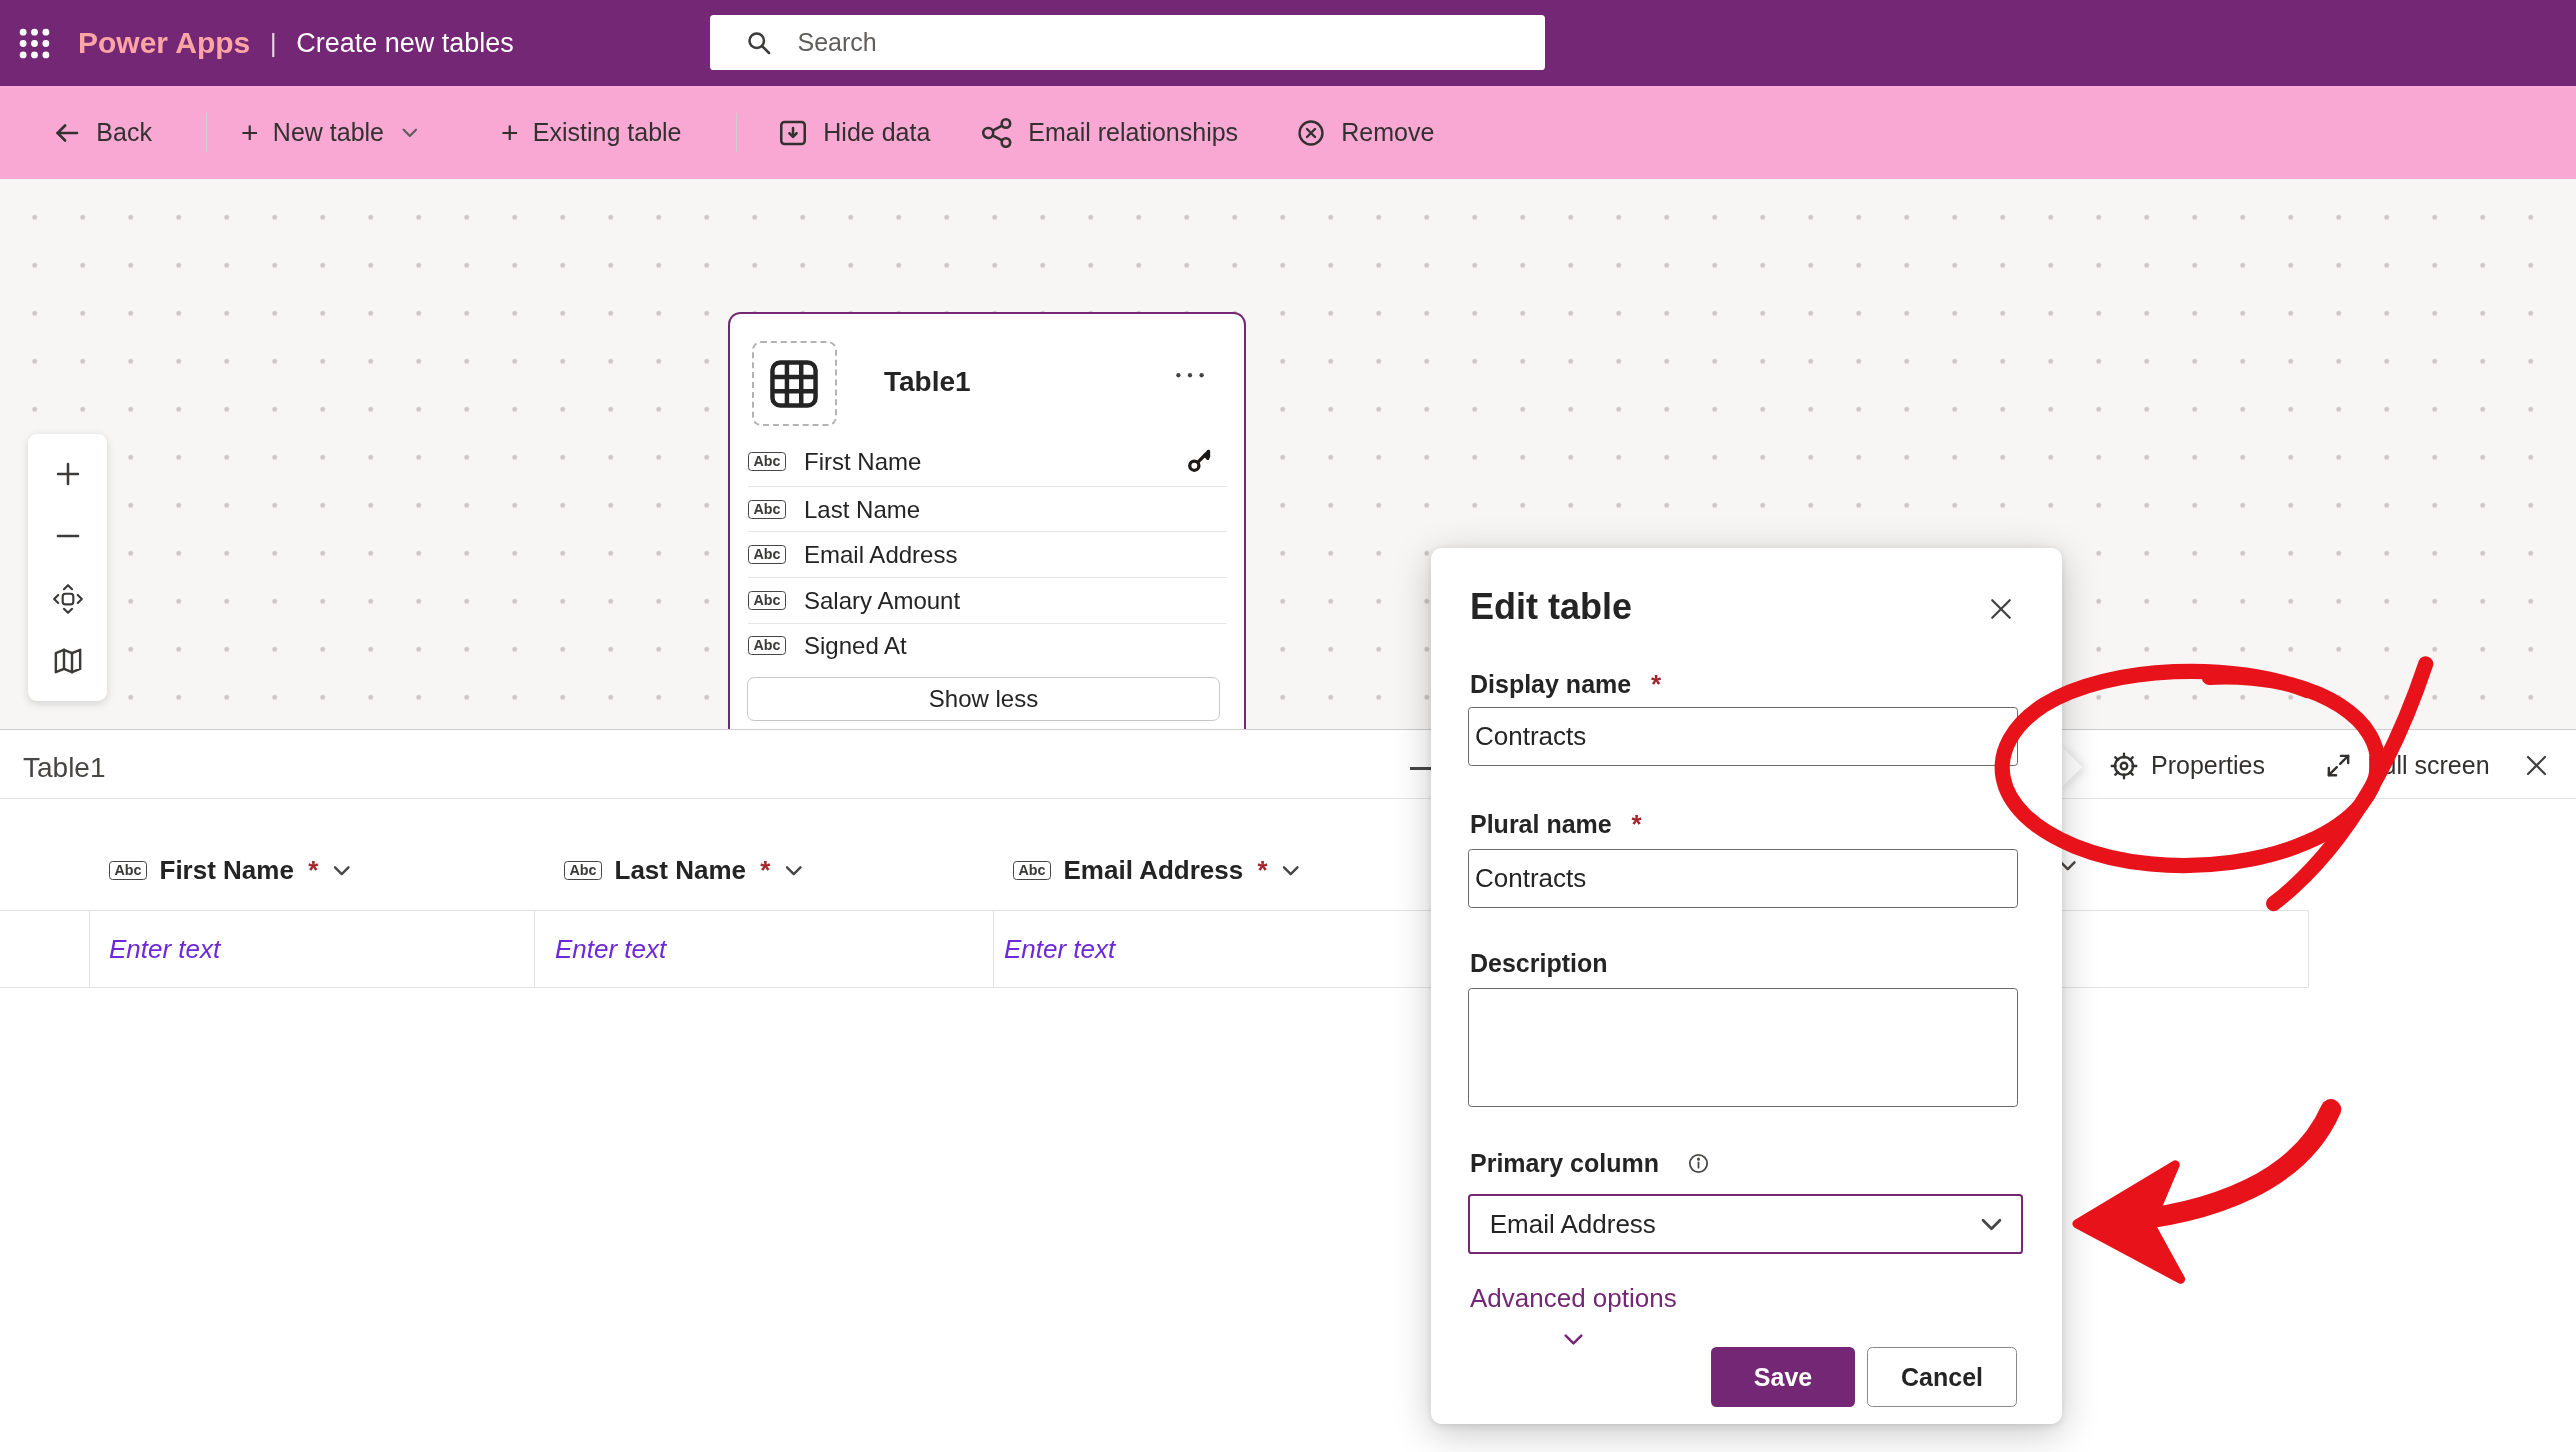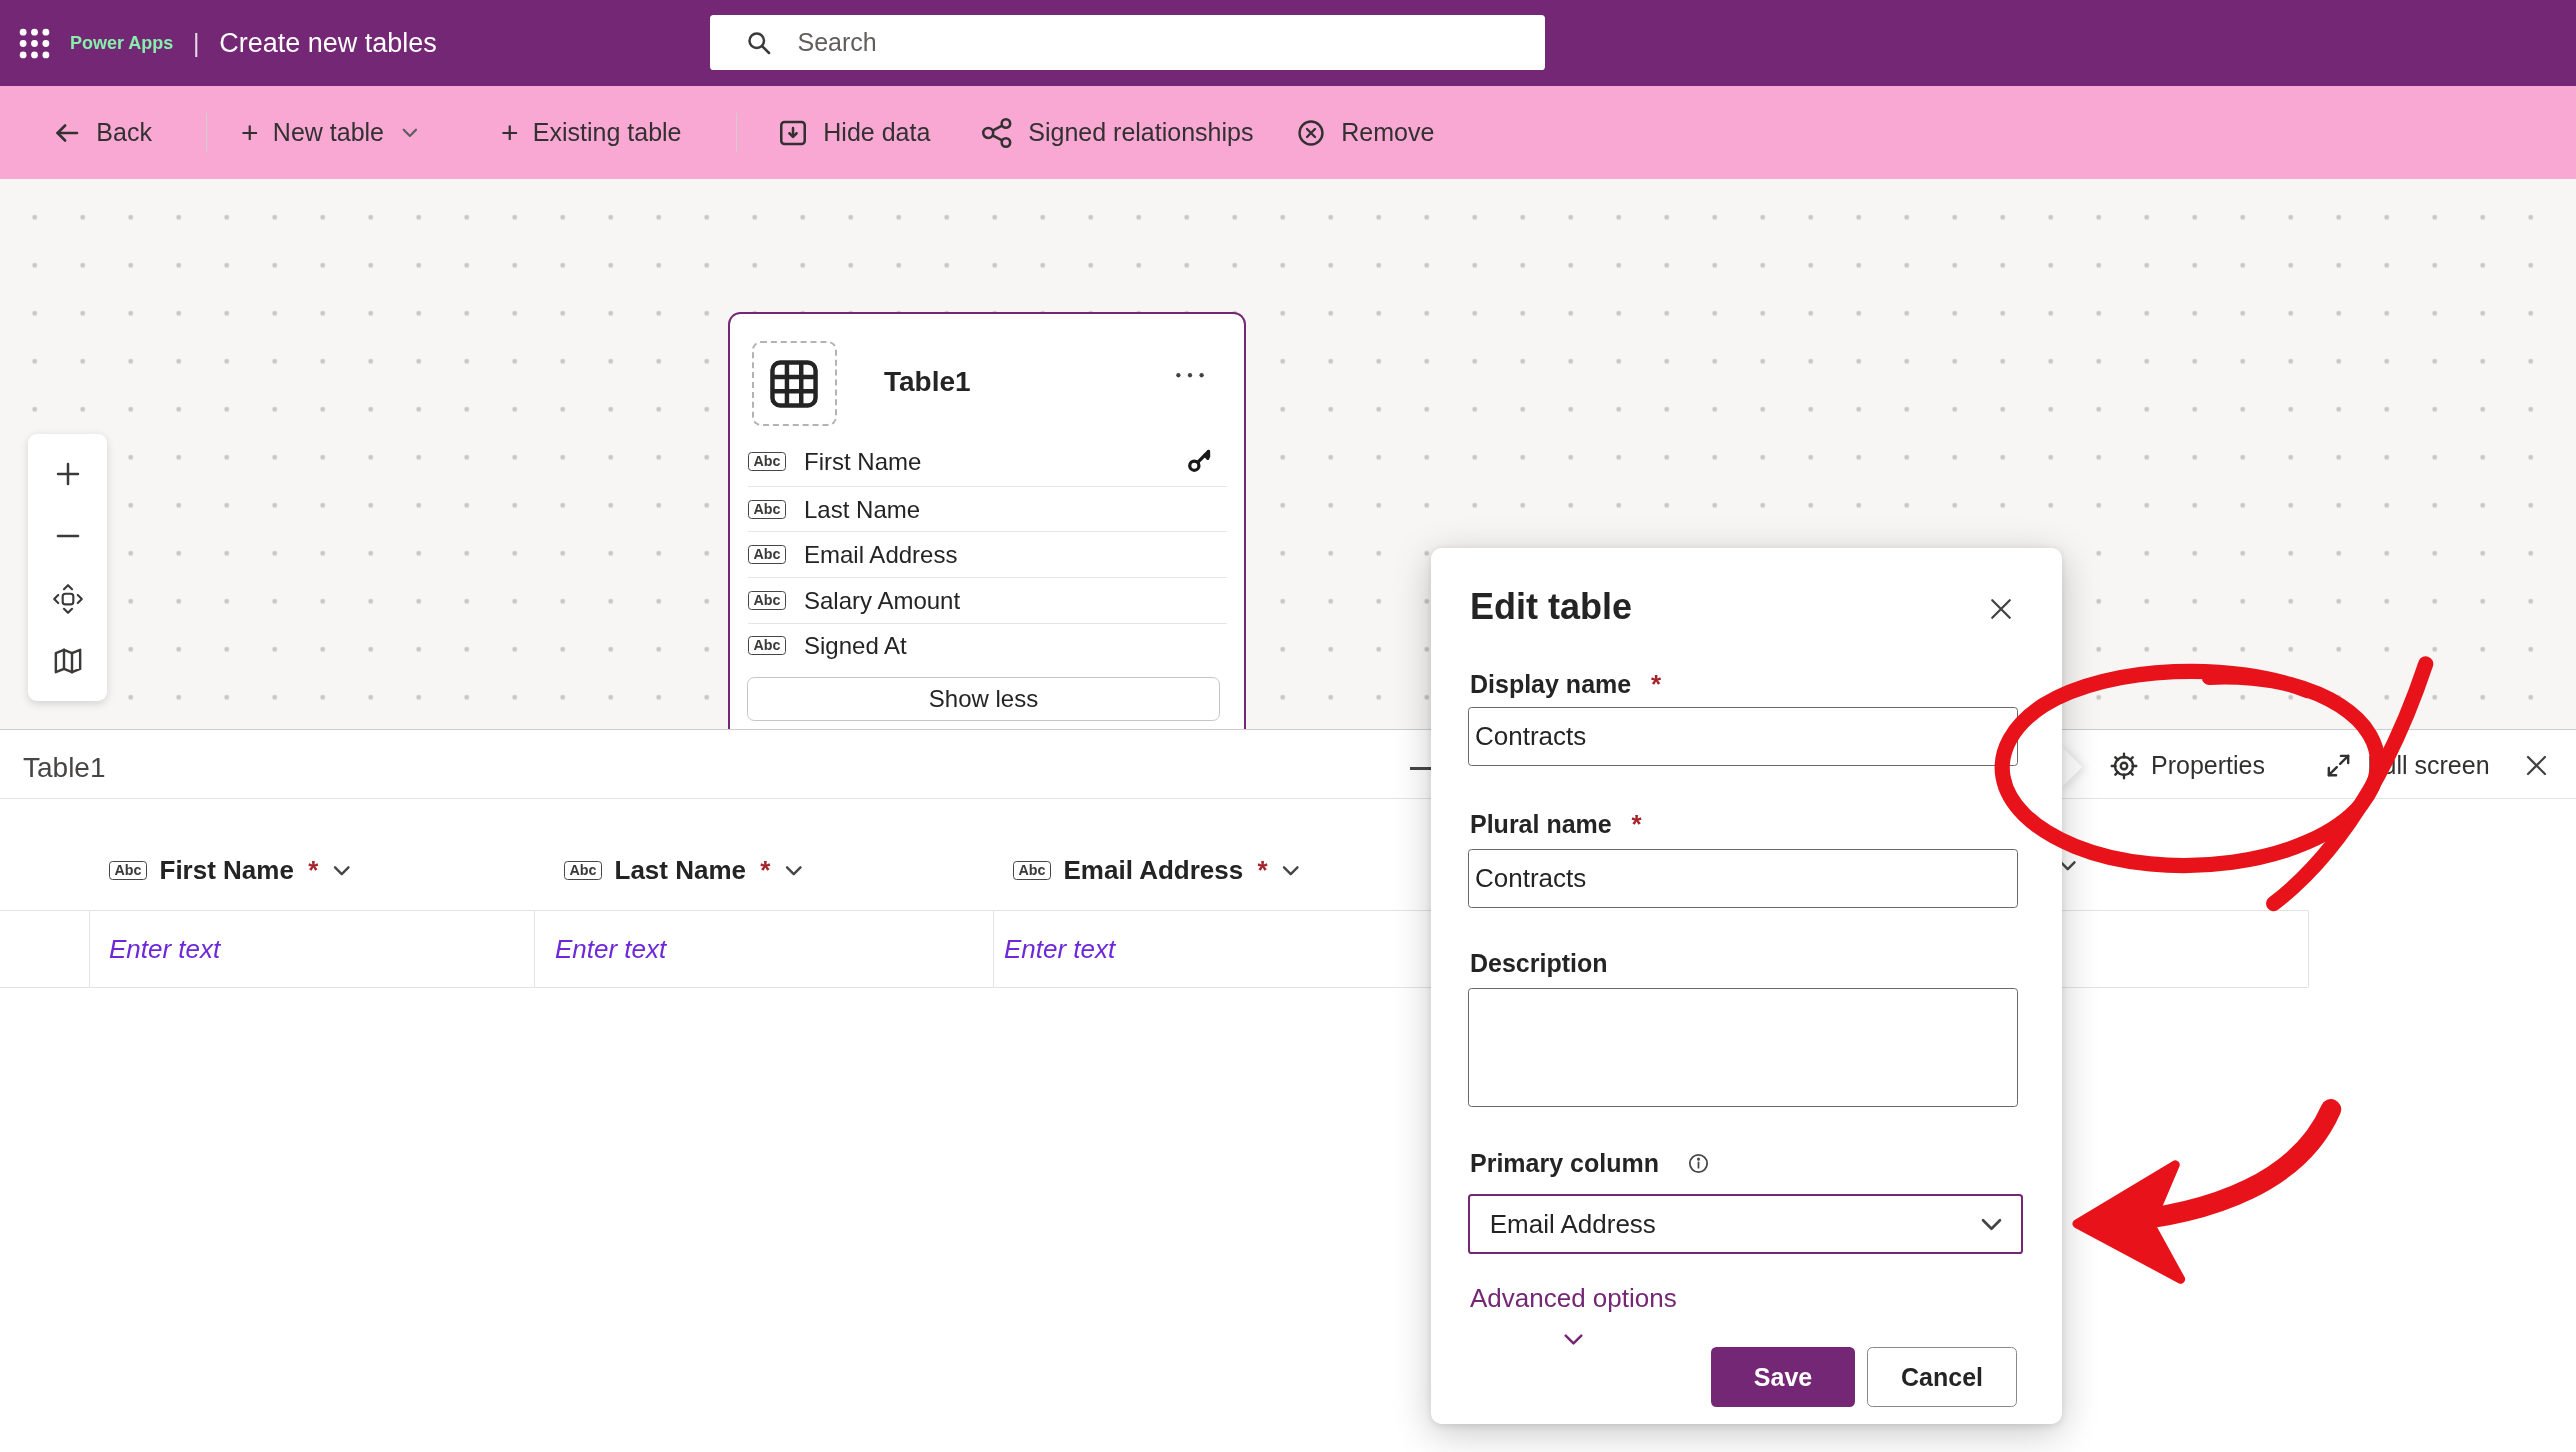--- a/index.html
+++ b/index.html
@@ -3,21 +3,21 @@
 <meta charset="utf-8">
 <style>
   html,body{margin:0;padding:0;background:#ffffff;}
   #screen{position:relative;width:2576px;height:1453px;overflow:hidden;
           font-family:"Liberation Sans","DejaVu Sans",sans-serif;color:#242424;}
   .abs{position:absolute;}
 
   
   .topbar{left:0;top:0;width:2576px;height:86px;background:#742774;display:flex;align-items:center;}
   .waffle{width:68px;height:86px;display:flex;align-items:center;justify-content:center;cursor:pointer;}
-  .brand{font-size:18px;font-weight:700;color:#86efac;margin-left:2px;}
+  .brand{font-size:30px;font-weight:700;color:#fca5a5;margin-left:10px;}
   .tb-sep{color:#e6d8e6;font-size:25px;font-weight:300;margin:0 19.7px;}
   .tb-title{font-size:27px;font-weight:400;color:#fff;}
   .searchbox{position:absolute;left:710px;top:15px;width:835px;height:55px;background:#fff;border-radius:3.6px;
              display:flex;align-items:center;padding:0 0 0 34px;box-sizing:border-box;}
   .searchbox input{border:none;outline:none;font-size:25px;color:#3b3a39;margin-left:21.5px;width:626px;
                    font-family:"Liberation Sans","DejaVu Sans",sans-serif;background:transparent;}
   .searchbox input::placeholder{color:#605e5c;}
 
   
   .toolbar{left:0;top:86px;width:2576px;height:93px;background:#f9a8d4;border-bottom:0.9px solid #ebe9e7;}
@@ -174,21 +174,21 @@
     <div class="tool-item" style="left:980px;">
       <svg width="34" height="34" viewBox="0 0 24 24">
         <g fill="none" stroke="#323130" stroke-width="1.8">
           <circle cx="18.3" cy="5.3" r="3"></circle>
             <circle cx="18.3" cy="18.7" r="3"></circle>
             <circle cx="5.8" cy="12" r="3.5"></circle>
           <path d="M8.9 10.4 L15.6 6.8"></path>
             <path d="M8.9 13.6 L15.6 17.2"></path>
         </g>
       </svg>
-      <span>Signed relationships</span>
+      <span>Email relationships</span>
     </div>
     <div class="tool-item" style="left:1295px;">
       <svg width="32" height="32" viewBox="0 0 24 24">
         <g fill="none" stroke="#323130" stroke-width="1.8" stroke-linecap="round">
           <circle cx="12" cy="12" r="8.6"></circle>
             <path d="M9 9 l6 6 M15 9 l-6 6"></path>
         </g>
       </svg>
       <span>Remove</span>
     </div>

